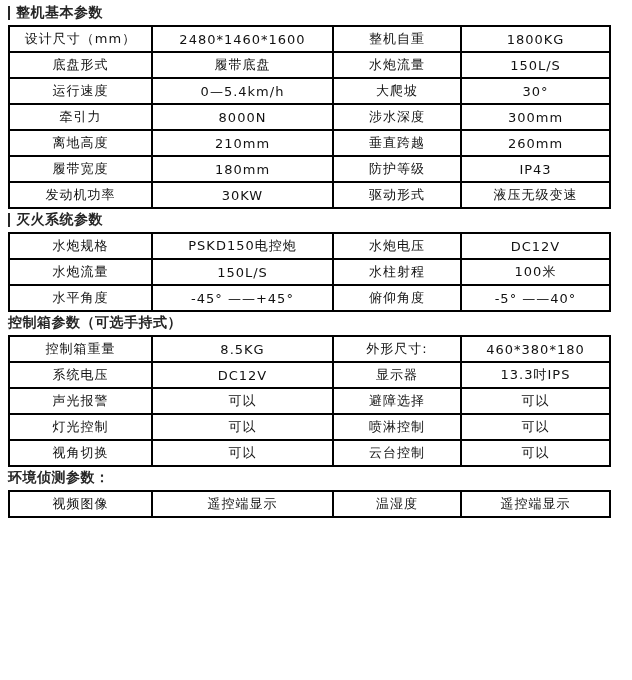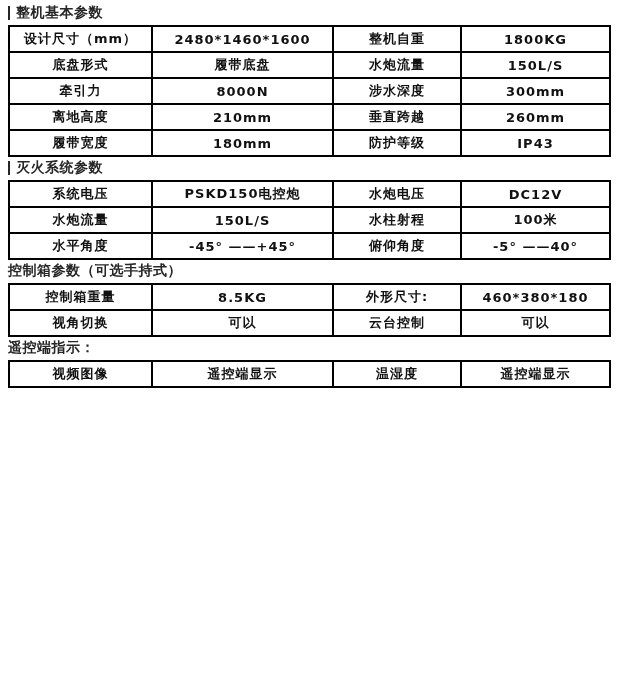--- a/index.html
+++ b/index.html
@@ -33,21 +33,20 @@
     display: inline-block;
     width: 2px;
     height: 14px;
     background: #262626;
     margin-right: 6px;
   }
   table {
     border-collapse: collapse;
     table-layout: fixed;
     width: 502px;
-    font-weight: bold;
   }
   td {
     border: 2px solid #000000;
     height: 24px;
     padding: 0 2px;
     text-align: center;
     vertical-align: middle;
     font-size: 13px;
     letter-spacing: 1px;
     color: #111111;
@@ -83,55 +82,67 @@
               <td>整机自重</td>
               <td>1800KG</td>
             </tr>
             <tr>
               <td>底盘形式</td>
               <td>履带底盘</td>
               <td>水炮流量</td>
               <td>150L/S</td>
             </tr>
             <tr>
+              <td>运行速度</td>
+              <td>0—5.4km/h</td>
+              <td>大爬坡</td>
+              <td>30°</td>
+            </tr>
+            <tr>
               <td>牵引力</td>
               <td>8000N</td>
               <td>涉水深度</td>
               <td>300mm</td>
             </tr>
             <tr>
               <td>离地高度</td>
               <td>210mm</td>
               <td>垂直跨越</td>
               <td>260mm</td>
             </tr>
             <tr>
               <td>履带宽度</td>
               <td>180mm</td>
               <td>防护等级</td>
               <td>IP43</td>
             </tr>
+            <tr>
+              <td>发动机功率</td>
+              <td>30KW</td>
+              <td>驱动形式</td>
+              <td>液压无级变速</td>
+            </tr>
           </tbody>
         </table>
       </div>
       <div class="section">
         <div class="section-title">
           <span class="title-bar"></span>
           <span>灭火系统参数</span>
         </div>
         <table>
           <colgroup>
             <col class="c0">
             <col class="c1">
             <col class="c2">
             <col class="c3">
           </colgroup>
           <tbody>
             <tr>
-              <td>系统电压</td>
+              <td>水炮规格</td>
               <td>PSKD150电控炮</td>
               <td>水炮电压</td>
               <td>DC12V</td>
             </tr>
             <tr>
               <td>水炮流量</td>
               <td>150L/S</td>
               <td>水柱射程</td>
               <td>100米</td>
             </tr>
@@ -156,31 +167,49 @@
             <col class="c3">
           </colgroup>
           <tbody>
             <tr>
               <td>控制箱重量</td>
               <td>8.5KG</td>
               <td>外形尺寸:</td>
               <td>460*380*180</td>
             </tr>
             <tr>
+              <td>系统电压</td>
+              <td>DC12V</td>
+              <td>显示器</td>
+              <td>13.3吋IPS</td>
+            </tr>
+            <tr>
+              <td>声光报警</td>
+              <td>可以</td>
+              <td>避障选择</td>
+              <td>可以</td>
+            </tr>
+            <tr>
+              <td>灯光控制</td>
+              <td>可以</td>
+              <td>喷淋控制</td>
+              <td>可以</td>
+            </tr>
+            <tr>
               <td>视角切换</td>
               <td>可以</td>
               <td>云台控制</td>
               <td>可以</td>
             </tr>
           </tbody>
         </table>
       </div>
       <div class="section">
         <div class="section-title">
-          <span>遥控端指示：</span>
+          <span>环境侦测参数：</span>
         </div>
         <table>
           <colgroup>
             <col class="c0">
             <col class="c1">
             <col class="c2">
             <col class="c3">
           </colgroup>
           <tbody>
             <tr>

